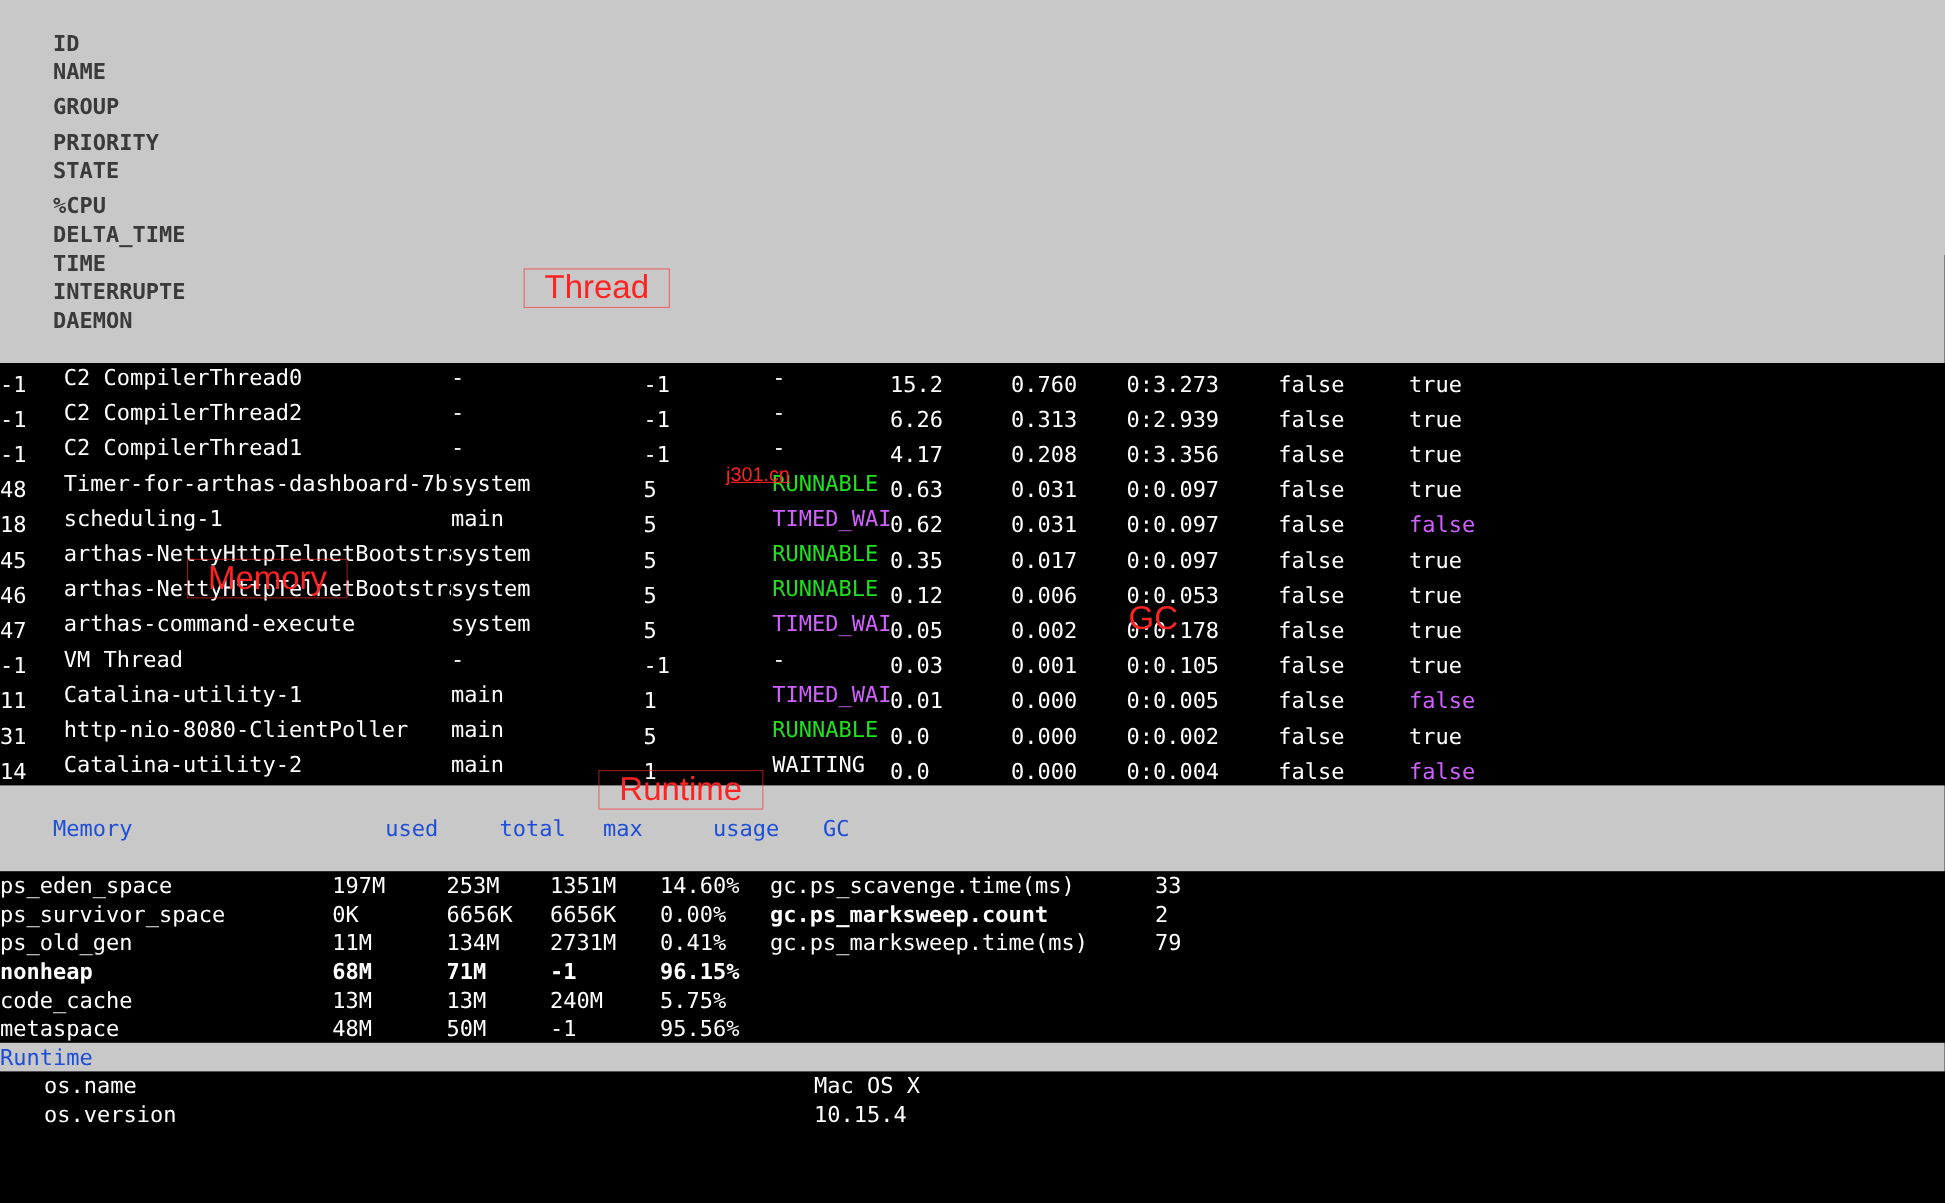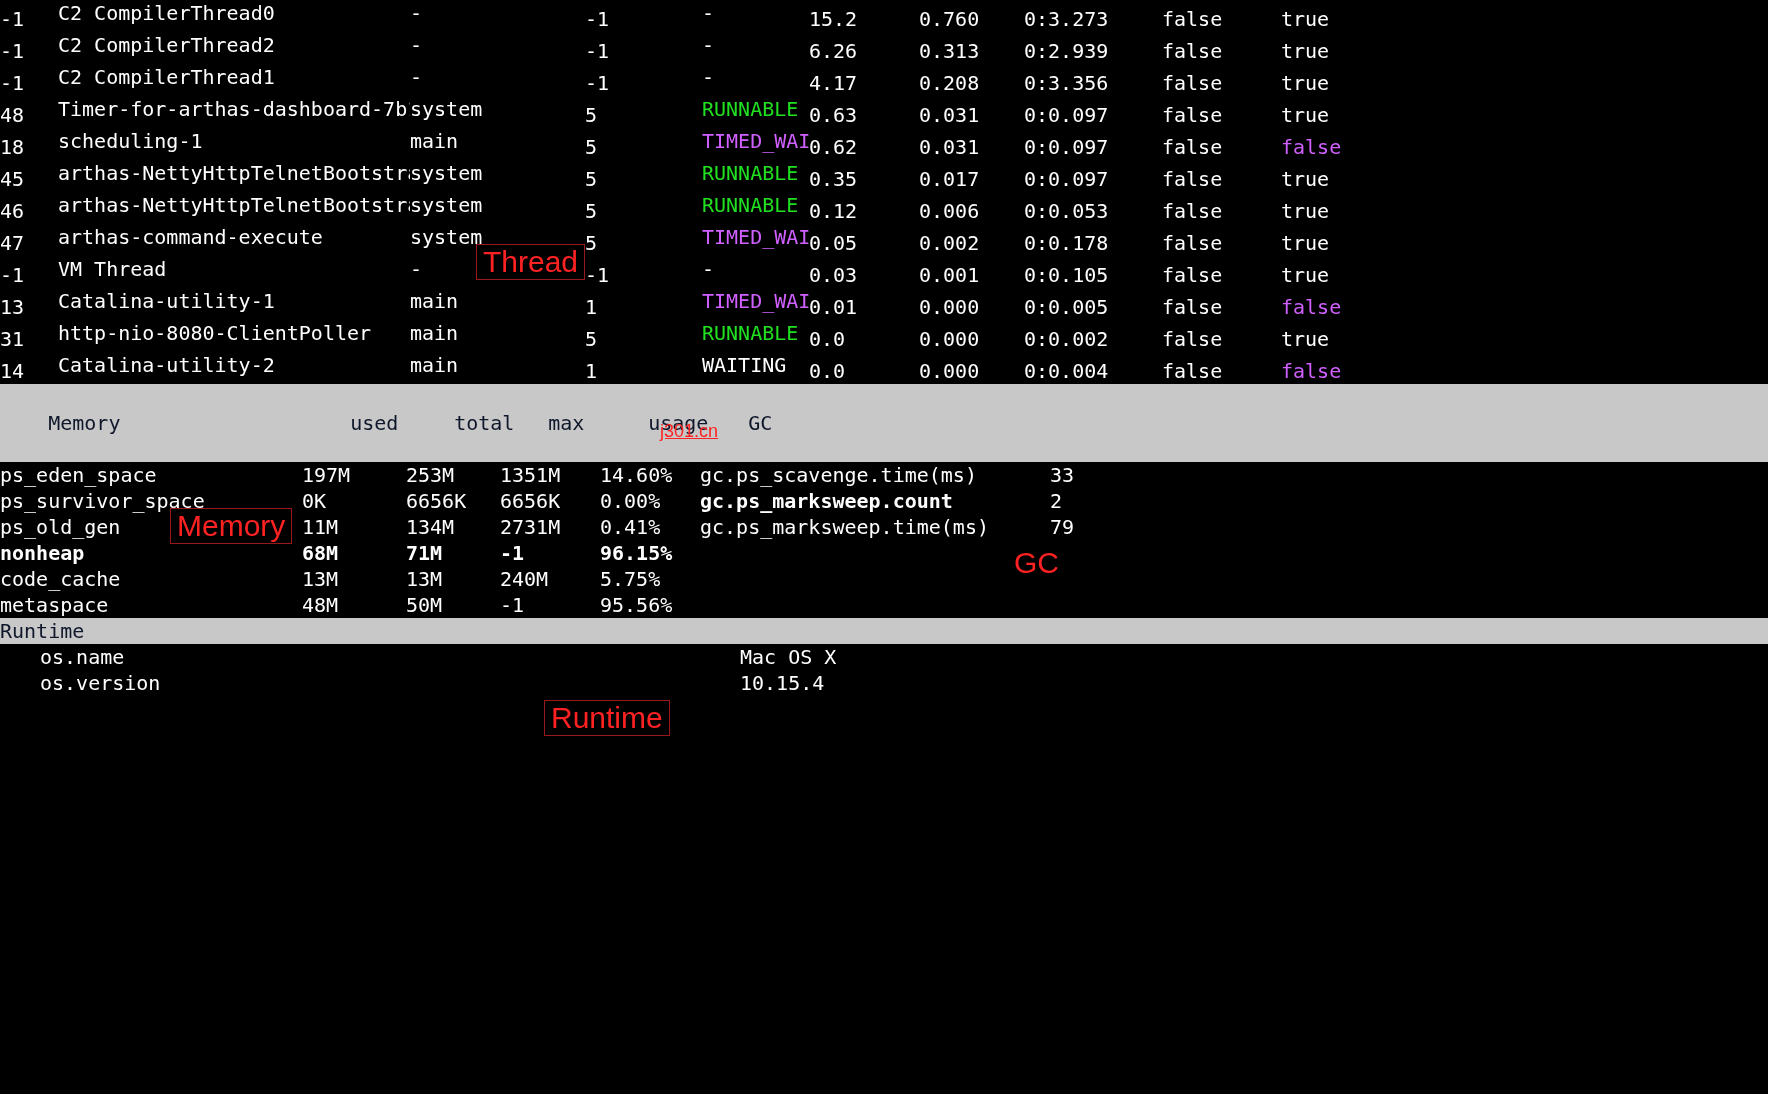--- a/index.html
+++ b/index.html
@@ -1,24 +1,24 @@
 <!DOCTYPE html>
 <html><head>
 <meta charset="utf-8">
 <style>
   html,body{margin:0;padding:0;background:#000;color:#fff;font-family:Menlo,Consolas,"DejaVu Sans Mono",monospace;font-size:20px;line-height:26px;width:1768px;height:1094px;overflow:hidden;}
   .root{position:relative;width:1768px;height:1094px;}
   .hdr{background:#c8c8c8;color:#3a3a3a;font-weight:bold;white-space:pre;}
-  .subhdr{background:#c8c8c8;color:#0f172a;white-space:pre;}
+  .subhdr{background:#c8c8c8;color:#1d4ed8;white-space:pre;}
   .row{white-space:pre;}
   .g{color:#20e020;}
   .m{color:#d060ff;}
   .y{color:#ffffff;}
   .bold{font-weight:bold;}
-  .ann{position:absolute;color:#ff2222;font-size:30px;font-family:"Helvetica Neue",Arial,sans-serif;border:1px solid rgba(255,40,40,.6);padding:0 6px;line-height:34px;}
+  .ann{position:absolute;color:#ff2222;font-size:30px;font-family:"Helvetica Neue",Arial,sans-serif;border:1px solid rgba(255,40,40,.6);padding:0 18px;line-height:34px;}
   .wm{position:absolute;color:#ff2222;font-size:18px;font-family:"Helvetica Neue",Arial,sans-serif;}
 
   
   .c-id{display:inline-block;width:58px;}
   .c-nm{display:inline-block;width:352px;overflow:hidden;}
   .c-gr{display:inline-block;width:175px;overflow:hidden;}
   .c-pr{display:inline-block;width:117px;}
   .c-st{display:inline-block;width:107px;overflow:hidden;}
   .c-cpu{display:inline-block;width:110px;}
   .c-dt{display:inline-block;width:105px;}
@@ -37,32 +37,44 @@
 
   
   .r-k{display:inline-block;width:700px;padding-left:40px;}
   .r-v{display:inline-block;width:670px;vertical-align:top;}
 </style>
 </head>
 <body>
 
 <div class="root">
 
+  <div class="hdr">
+    <span class="c-id">ID</span>
+    <span class="c-nm">NAME</span>
+    <span class="c-gr">GROUP</span>
+    <span class="c-pr">PRIORITY</span>
+    <span class="c-st">STATE</span>
+    <span class="c-cpu">%CPU</span>
+    <span class="c-dt">DELTA_TIME</span>
+    <span class="c-tm">TIME</span>
+    <span class="c-in">INTERRUPTE</span>
+    <span class="c-da">DAEMON</span>
+  </div>
 
   <div id="thread-body">
       <div class="row"><span class="c-id">-1</span><span class="c-nm">C2 CompilerThread0</span><span class="c-gr">-</span><span class="c-pr">-1</span><span class="c-st ">-</span><span class="c-cpu">15.2</span><span class="c-dt">0.760</span><span class="c-tm">0:3.273</span><span class="c-in">false</span><span class="c-da ">true</span></div>
       <div class="row"><span class="c-id">-1</span><span class="c-nm">C2 CompilerThread2</span><span class="c-gr">-</span><span class="c-pr">-1</span><span class="c-st ">-</span><span class="c-cpu">6.26</span><span class="c-dt">0.313</span><span class="c-tm">0:2.939</span><span class="c-in">false</span><span class="c-da ">true</span></div>
       <div class="row"><span class="c-id">-1</span><span class="c-nm">C2 CompilerThread1</span><span class="c-gr">-</span><span class="c-pr">-1</span><span class="c-st ">-</span><span class="c-cpu">4.17</span><span class="c-dt">0.208</span><span class="c-tm">0:3.356</span><span class="c-in">false</span><span class="c-da ">true</span></div>
       <div class="row"><span class="c-id">48</span><span class="c-nm">Timer-for-arthas-dashboard-7b1</span><span class="c-gr">system</span><span class="c-pr">5</span><span class="c-st g">RUNNABLE</span><span class="c-cpu">0.63</span><span class="c-dt">0.031</span><span class="c-tm">0:0.097</span><span class="c-in">false</span><span class="c-da ">true</span></div>
       <div class="row"><span class="c-id">18</span><span class="c-nm">scheduling-1</span><span class="c-gr">main</span><span class="c-pr">5</span><span class="c-st m">TIMED_WAI</span><span class="c-cpu">0.62</span><span class="c-dt">0.031</span><span class="c-tm">0:0.097</span><span class="c-in">false</span><span class="c-da m">false</span></div>
       <div class="row"><span class="c-id">45</span><span class="c-nm">arthas-NettyHttpTelnetBootstra</span><span class="c-gr">system</span><span class="c-pr">5</span><span class="c-st g">RUNNABLE</span><span class="c-cpu">0.35</span><span class="c-dt">0.017</span><span class="c-tm">0:0.097</span><span class="c-in">false</span><span class="c-da ">true</span></div>
       <div class="row"><span class="c-id">46</span><span class="c-nm">arthas-NettyHttpTelnetBootstra</span><span class="c-gr">system</span><span class="c-pr">5</span><span class="c-st g">RUNNABLE</span><span class="c-cpu">0.12</span><span class="c-dt">0.006</span><span class="c-tm">0:0.053</span><span class="c-in">false</span><span class="c-da ">true</span></div>
       <div class="row"><span class="c-id">47</span><span class="c-nm">arthas-command-execute</span><span class="c-gr">system</span><span class="c-pr">5</span><span class="c-st m">TIMED_WAI</span><span class="c-cpu">0.05</span><span class="c-dt">0.002</span><span class="c-tm">0:0.178</span><span class="c-in">false</span><span class="c-da ">true</span></div>
       <div class="row"><span class="c-id">-1</span><span class="c-nm">VM Thread</span><span class="c-gr">-</span><span class="c-pr">-1</span><span class="c-st ">-</span><span class="c-cpu">0.03</span><span class="c-dt">0.001</span><span class="c-tm">0:0.105</span><span class="c-in">false</span><span class="c-da ">true</span></div>
-      <div class="row"><span class="c-id">13</span><span class="c-nm">Catalina-utility-1</span><span class="c-gr">main</span><span class="c-pr">1</span><span class="c-st m">TIMED_WAI</span><span class="c-cpu">0.01</span><span class="c-dt">0.000</span><span class="c-tm">0:0.005</span><span class="c-in">false</span><span class="c-da m">false</span></div>
+      <div class="row"><span class="c-id">11</span><span class="c-nm">Catalina-utility-1</span><span class="c-gr">main</span><span class="c-pr">1</span><span class="c-st m">TIMED_WAI</span><span class="c-cpu">0.01</span><span class="c-dt">0.000</span><span class="c-tm">0:0.005</span><span class="c-in">false</span><span class="c-da m">false</span></div>
       <div class="row"><span class="c-id">31</span><span class="c-nm">http-nio-8080-ClientPoller</span><span class="c-gr">main</span><span class="c-pr">5</span><span class="c-st g">RUNNABLE</span><span class="c-cpu">0.0</span><span class="c-dt">0.000</span><span class="c-tm">0:0.002</span><span class="c-in">false</span><span class="c-da ">true</span></div>
       <div class="row"><span class="c-id">14</span><span class="c-nm">Catalina-utility-2</span><span class="c-gr">main</span><span class="c-pr">1</span><span class="c-st y">WAITING</span><span class="c-cpu">0.0</span><span class="c-dt">0.000</span><span class="c-tm">0:0.004</span><span class="c-in">false</span><span class="c-da m">false</span></div>
     </div>
 
   <div class="subhdr">
     <span class="m-k">Memory</span><span class="m-u">used</span><span class="m-t">total</span><span class="m-x">max</span><span class="m-g">usage</span><span>GC</span>
   </div>
 
   <div id="mem-body">
       <div class="row"><span class="m-k ">ps_eden_space</span><span class="m-u ">197M</span><span class="m-t ">253M</span><span class="m-x ">1351M</span><span class="m-g ">14.60%</span><span class="g-k ">gc.ps_scavenge.time(ms)</span><span class="g-v">33</span></div>

